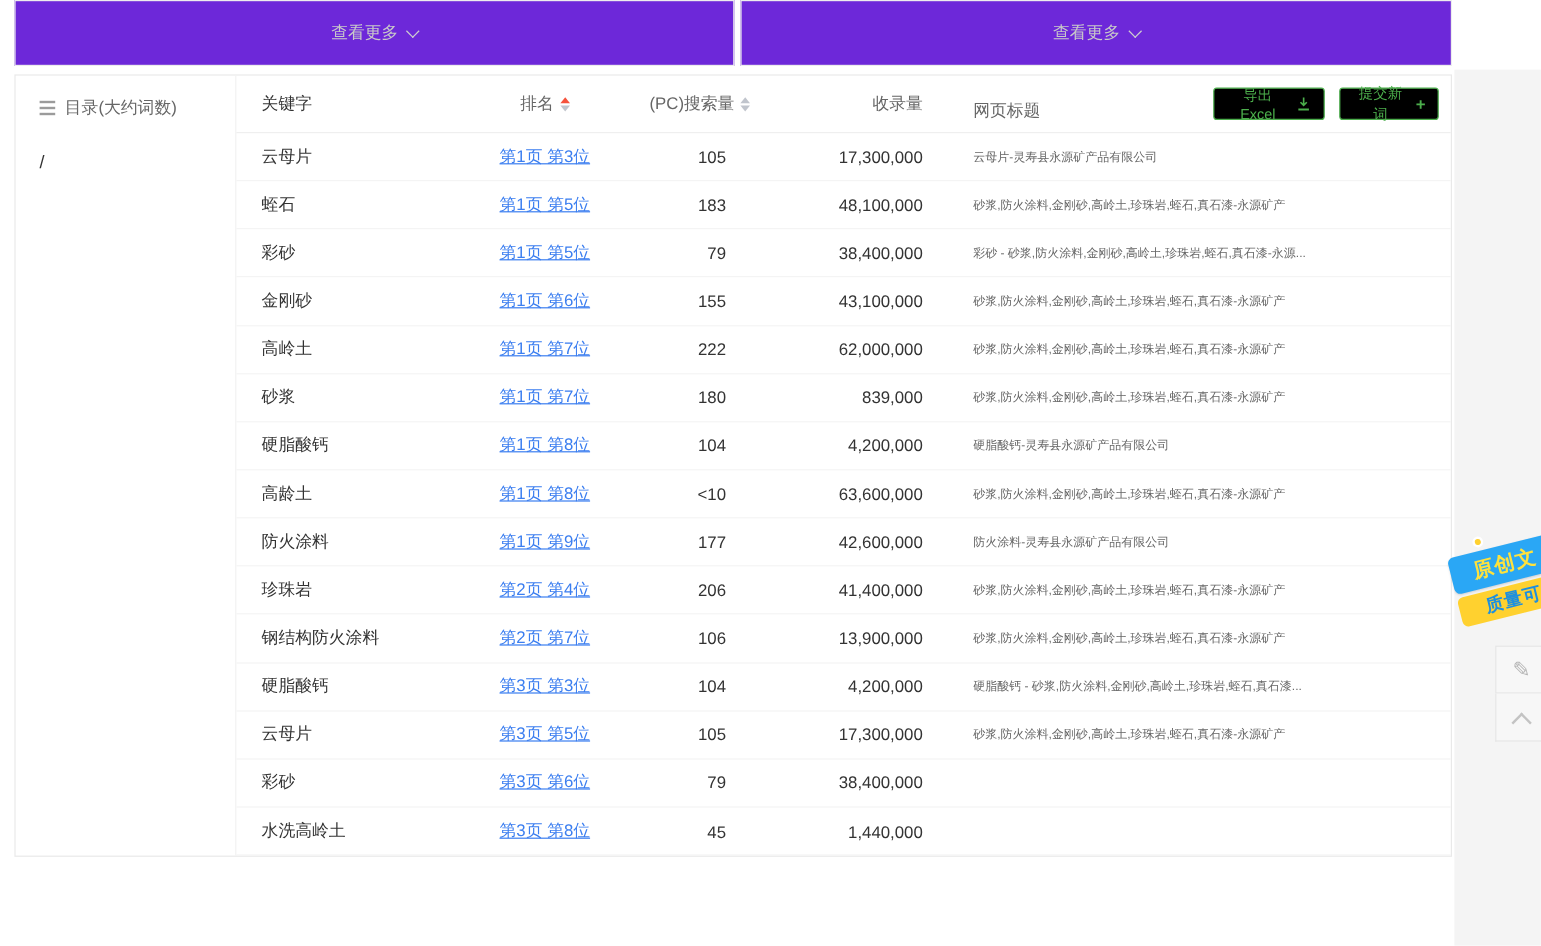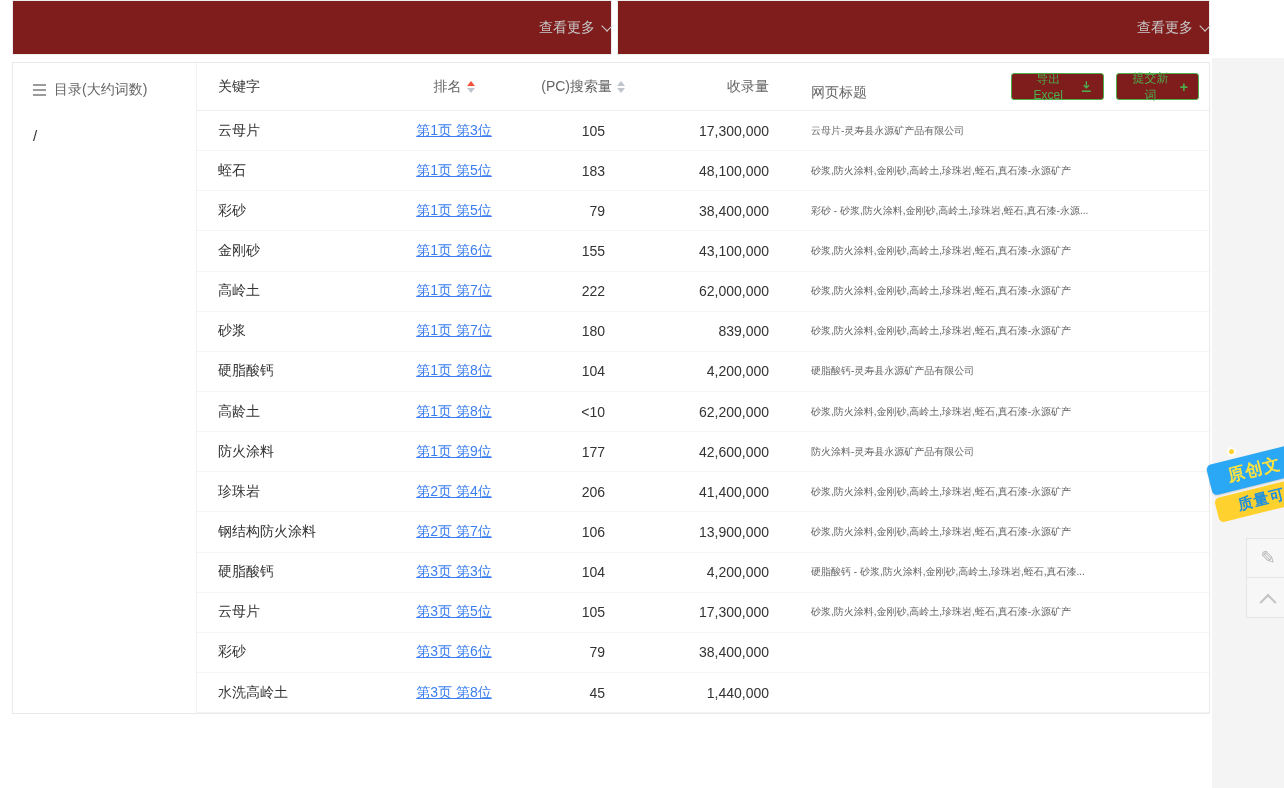--- a/index.html
+++ b/index.html
@@ -3,22 +3,22 @@
 <meta charset="utf-8">
 <style>
   * { box-sizing: border-box; }
   html,body { margin:0; padding:0; width:1284px; height:788px; background:#ffffff;
     font-family:"Liberation Sans","DejaVu Sans",sans-serif; }
 
   .right-strip { position:absolute; right:0; top:58px; width:72px; height:730px;
     background:#f4f4f4; z-index:0; }
 
   
-  .top-panel { position:absolute; top:0; height:55px; background:#7f1d1d;
-    border:1px solid #ededed; display:flex; align-items:center; justify-content:flex-end;
+  .top-panel { position:absolute; top:0; height:55px; background:#6d28d9;
+    border:1px solid #ededed; display:flex; align-items:center; justify-content:center;
     z-index:1; }
   .top-panel.left  { left:12px;  width:600px; }
   .top-panel.right { left:617px; width:593px; }
   .more-link { color:#c9c9c9; font-size:14px; cursor:pointer; display:flex; align-items:center; }
   .chev { display:inline-block; width:8px; height:8px; border-right:1.5px solid #cfcfcf;
     border-bottom:1.5px solid #cfcfcf; transform:rotate(45deg); margin-left:8px; margin-top:-4px; }
 
   
   .main-panel { position:absolute; left:12px; top:62px; width:1198px; height:652px;
     background:#fff; border:1px solid #e9e9e9; display:flex; z-index:1; }
@@ -54,21 +54,21 @@
   .sort { display:inline-flex; flex-direction:column; gap:2px; }
   .sort i { display:block; width:0; height:0; border-left:4px solid transparent; border-right:4px solid transparent; }
   .sort .up { border-bottom:5px solid #c0c4cc; }
   .sort .up.active { border-bottom-color:#f5523c; }
   .sort .down { border-top:5px solid #c0c4cc; }
 
   .rank-link { color:#3b7ef0; text-decoration:underline; cursor:pointer; }
 
   .actions { margin-left:auto; display:flex; gap:12px; padding-right:10px; }
   .btn { display:inline-flex; align-items:center; gap:6px; height:27px; padding:0 10px;
-    border:1px solid #4cae4c; color:#4cae4c; background:#7f1d1d; border-radius:3px;
+    border:1px solid #4cae4c; color:#4cae4c; background:#000000; border-radius:3px;
     font-size:12px; cursor:pointer; font-family:inherit; }
   .btn svg { display:block; }
   .plus-glyph { font-size:14px; font-weight:bold; line-height:1; }
 
   
   .promo-sticker { position:absolute; right:-18px; top:442px; width:92px;
     transform:rotate(-14deg); z-index:5; cursor:pointer; }
   .sticker-dot { width:9px; height:9px; border-radius:50%; background:#ffd12f;
     border:2px solid #fff; margin:0 0 3px 24px; }
   .sticker-line1 { background:#2aa7f5; color:#ffe23c; font-weight:bold; font-size:17px;
@@ -197,21 +197,21 @@
           <div class="cell c-keyword">硬脂酸钙</div>
           <div class="cell c-rank"><a class="rank-link">第1页 第8位</a></div>
           <div class="cell c-search">104</div>
           <div class="cell c-index">4,200,000</div>
           <div class="cell c-title">硬脂酸钙-灵寿县永源矿产品有限公司</div>
         </div>
         <div class="trow">
           <div class="cell c-keyword">高龄土</div>
           <div class="cell c-rank"><a class="rank-link">第1页 第8位</a></div>
           <div class="cell c-search">&lt;10</div>
-          <div class="cell c-index">62,200,000</div>
+          <div class="cell c-index">63,600,000</div>
           <div class="cell c-title">砂浆,防火涂料,金刚砂,高岭土,珍珠岩,蛭石,真石漆-永源矿产</div>
         </div>
         <div class="trow">
           <div class="cell c-keyword">防火涂料</div>
           <div class="cell c-rank"><a class="rank-link">第1页 第9位</a></div>
           <div class="cell c-search">177</div>
           <div class="cell c-index">42,600,000</div>
           <div class="cell c-title">防火涂料-灵寿县永源矿产品有限公司</div>
         </div>
         <div class="trow">

